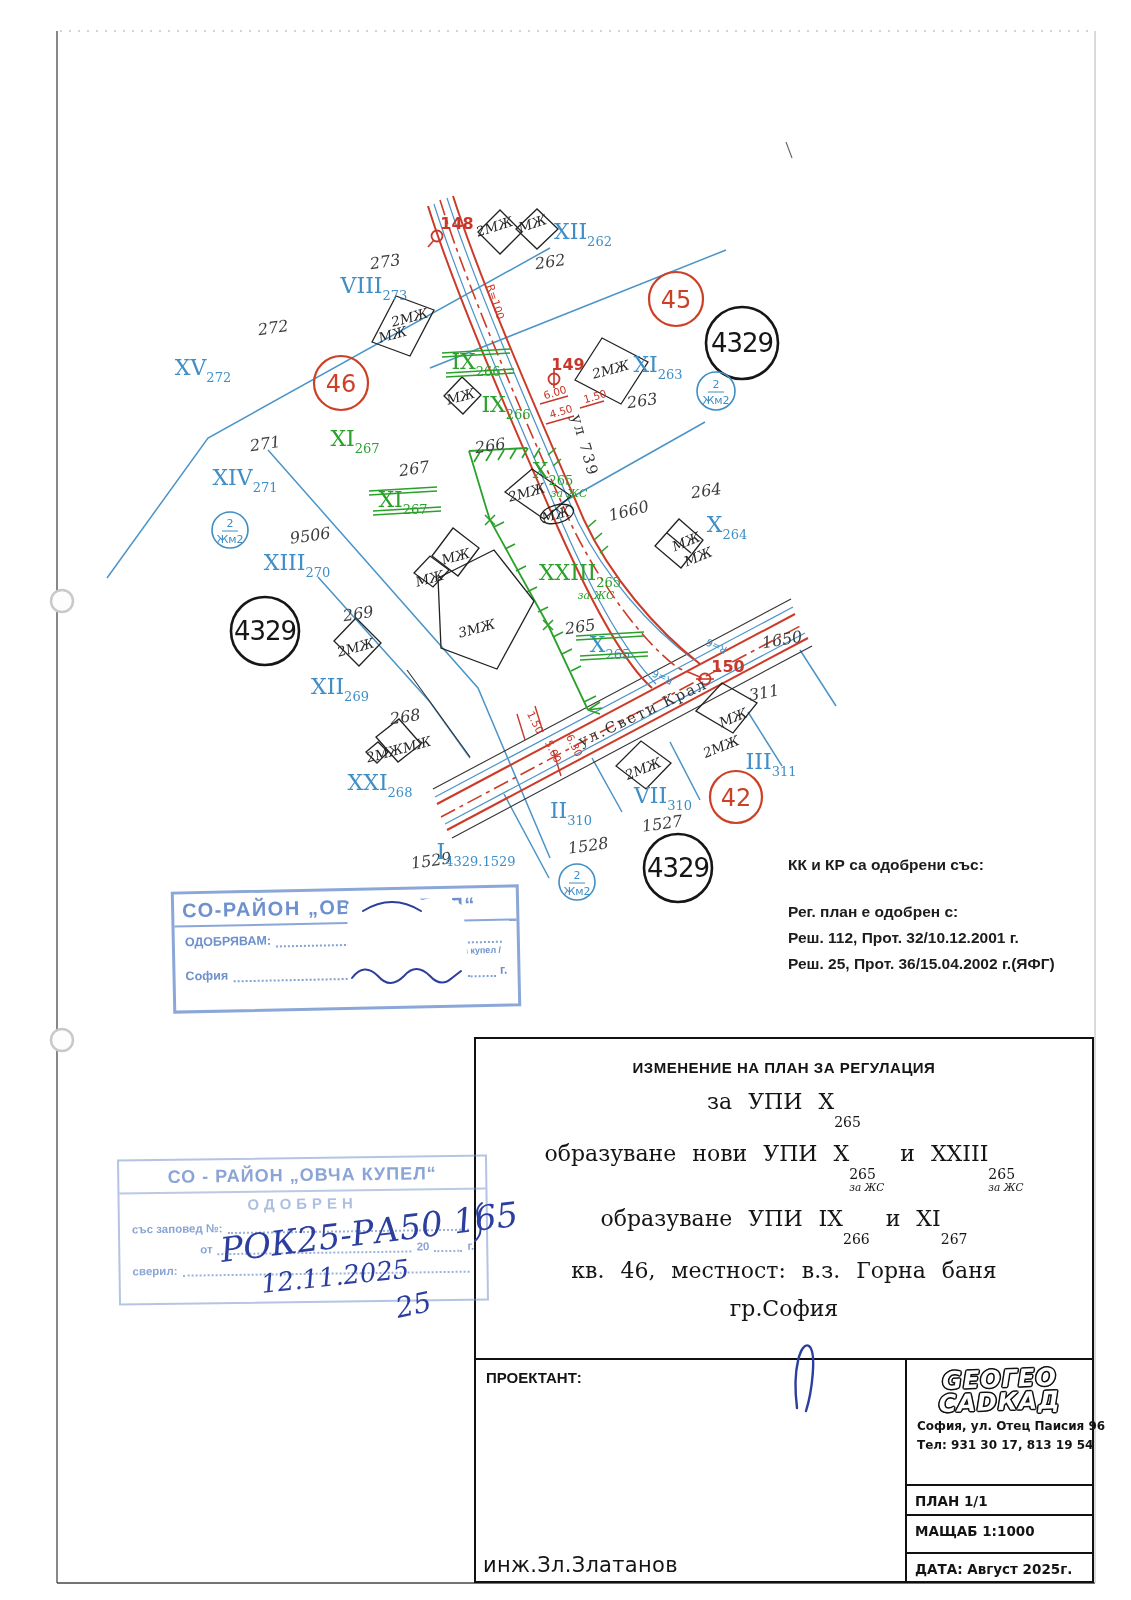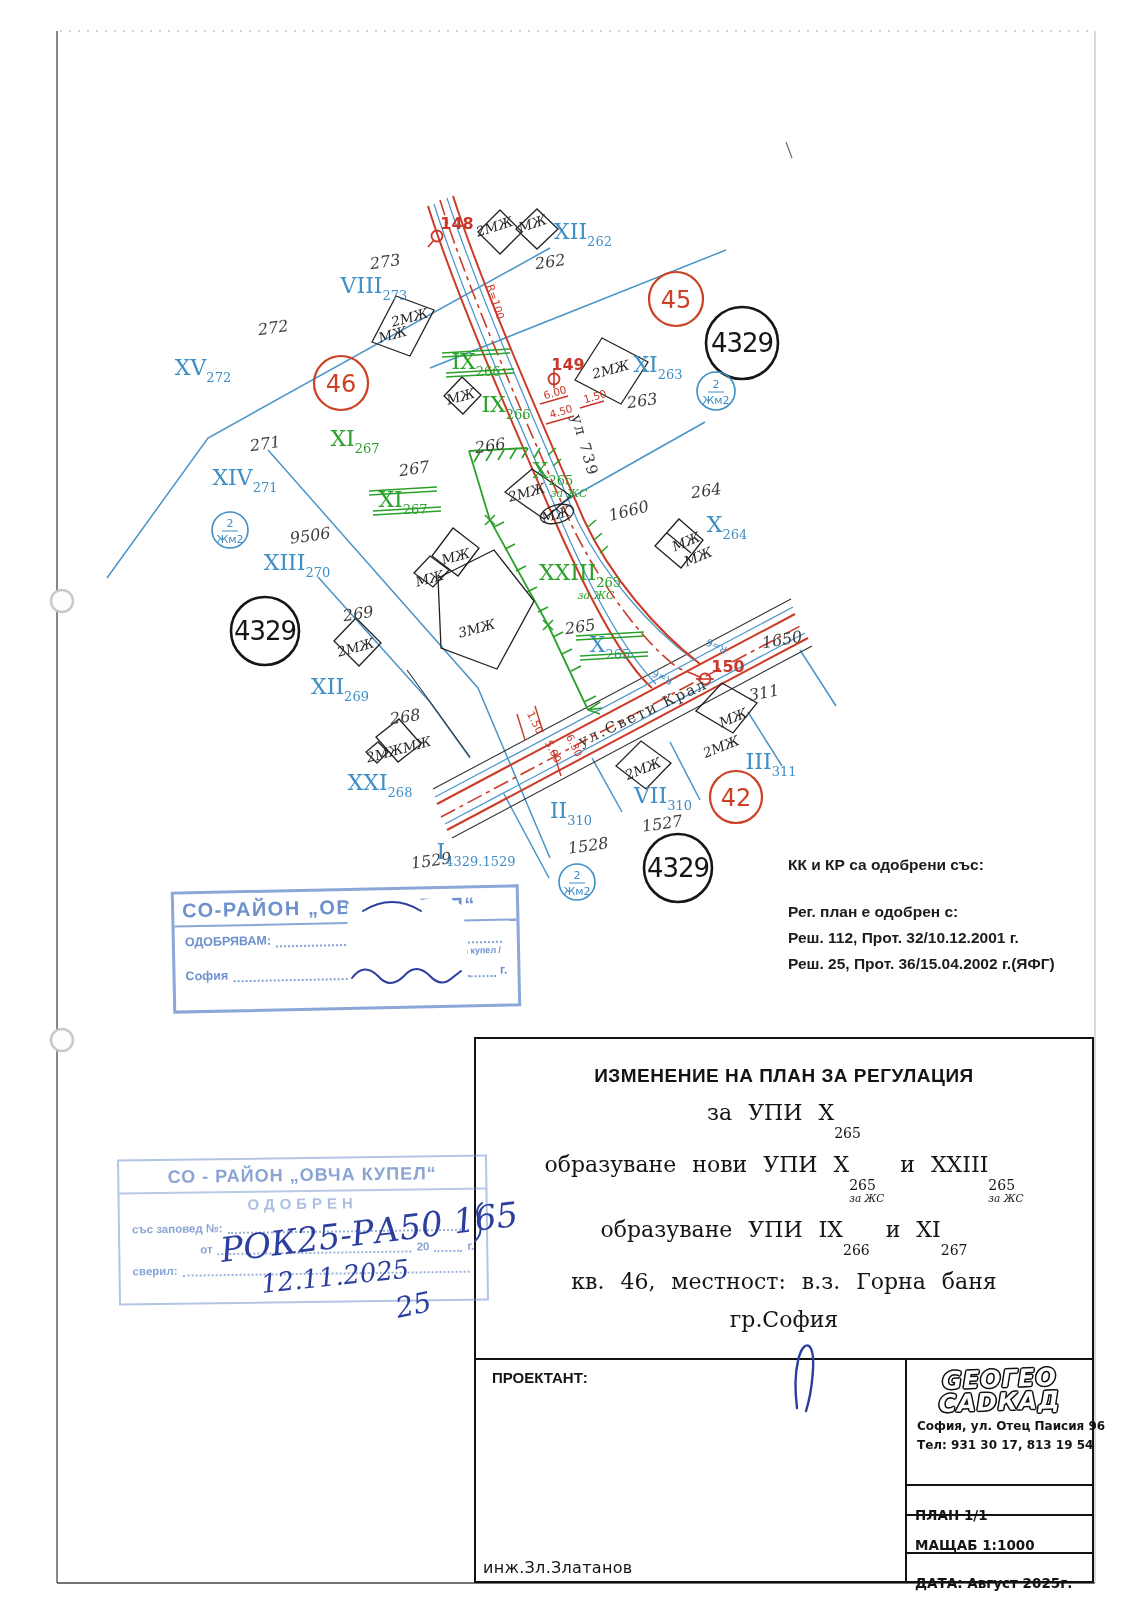--- a/index.html
+++ b/index.html
@@ -56,39 +56,39 @@
   .s2-ot{padding-left:80px;}
 
   
   .approvals{position:absolute;left:788px;top:852px;width:300px;z-index:2;color:#1c1c1c;
              font-size:15.5px;font-weight:600;line-height:26px;}
   .approvals .gap{height:21px;}
 
   
   .title-block{position:absolute;left:474px;top:1037px;width:620px;height:546px;border:2px solid #111;
                z-index:2;box-sizing:border-box;color:#141414;}
-  .tb-heading{margin-top:26px;text-align:center;font-size:19px;font-weight:600;letter-spacing:.5px;}
+  .tb-heading{margin-top:20px;text-align:center;font-size:15px;font-weight:600;letter-spacing:.5px;}
   #title-lines{text-align:center;}
   .t-line{font-family:"DejaVu Serif",serif;font-size:22px;margin-top:13px;word-spacing:9px;}
   .subwrap{display:inline-flex;flex-direction:column;vertical-align:-18px;line-height:11px;text-align:left;}
   .t-sub{font-size:14px;word-spacing:0;}
   .t-sub2{font-size:10.5px;font-style:italic;word-spacing:0;margin-top:2px;}
   .tb-proj{position:absolute;left:0;top:319px;width:429px;height:223px;border-top:2px solid #111;box-sizing:border-box;}
-  .proj-label{padding:9px 0 0 10px;font-size:15px;font-weight:700;margin-left:6px;}
-  .engineer{position:absolute;left:7px;bottom:4px;font-family:"DejaVu Sans",sans-serif;font-size:16px;letter-spacing:.3px;}
+  .proj-label{padding:9px 0 0 10px;font-size:15px;font-weight:700;}
+  .engineer{position:absolute;left:7px;bottom:4px;font-family:"DejaVu Sans",sans-serif;font-size:21px;letter-spacing:.3px;}
   .tb-right{position:absolute;left:429px;top:319px;width:187px;height:223px;border-top:2px solid #111;
             border-left:2px solid #111;box-sizing:border-box;}
   .tb-logo-cell{height:124px;box-sizing:border-box;padding-top:8px;text-align:center;}
   .logo-line{font-family:"DejaVu Sans",sans-serif;font-weight:800;font-style:italic;font-size:24px;
              line-height:23px;letter-spacing:1px;color:#fff;transform:rotate(-2deg);
              text-shadow:-1.5px 0 #111,1.5px 0 #111,0 -1.5px #111,0 1.5px #111,-1px -1px #111,1px 1px #111,-1px 1px #111,1px -1px #111;}
   .addr{font-family:"DejaVu Sans",sans-serif;font-weight:700;font-size:12px;text-align:left;
         padding-left:10px;margin-top:5px;white-space:nowrap;}
   .tb-cell{font-family:"DejaVu Sans",sans-serif;font-weight:700;font-size:13.5px;box-sizing:border-box;
-           border-top:2px solid #111;padding:21px 0 0 8px;}
+           border-top:2px solid #111;padding:7px 0 0 8px;}
   .cell-plan{height:30px;} .cell-scale{height:38px;} .cell-date{height:32px;}
 </style>
 </head>
 <body>
 
 <div class="page">
 
   <svg id="map-svg" class="layer" width="1131" height="1600" viewBox="0 0 1131 1600">
 
     <g>

